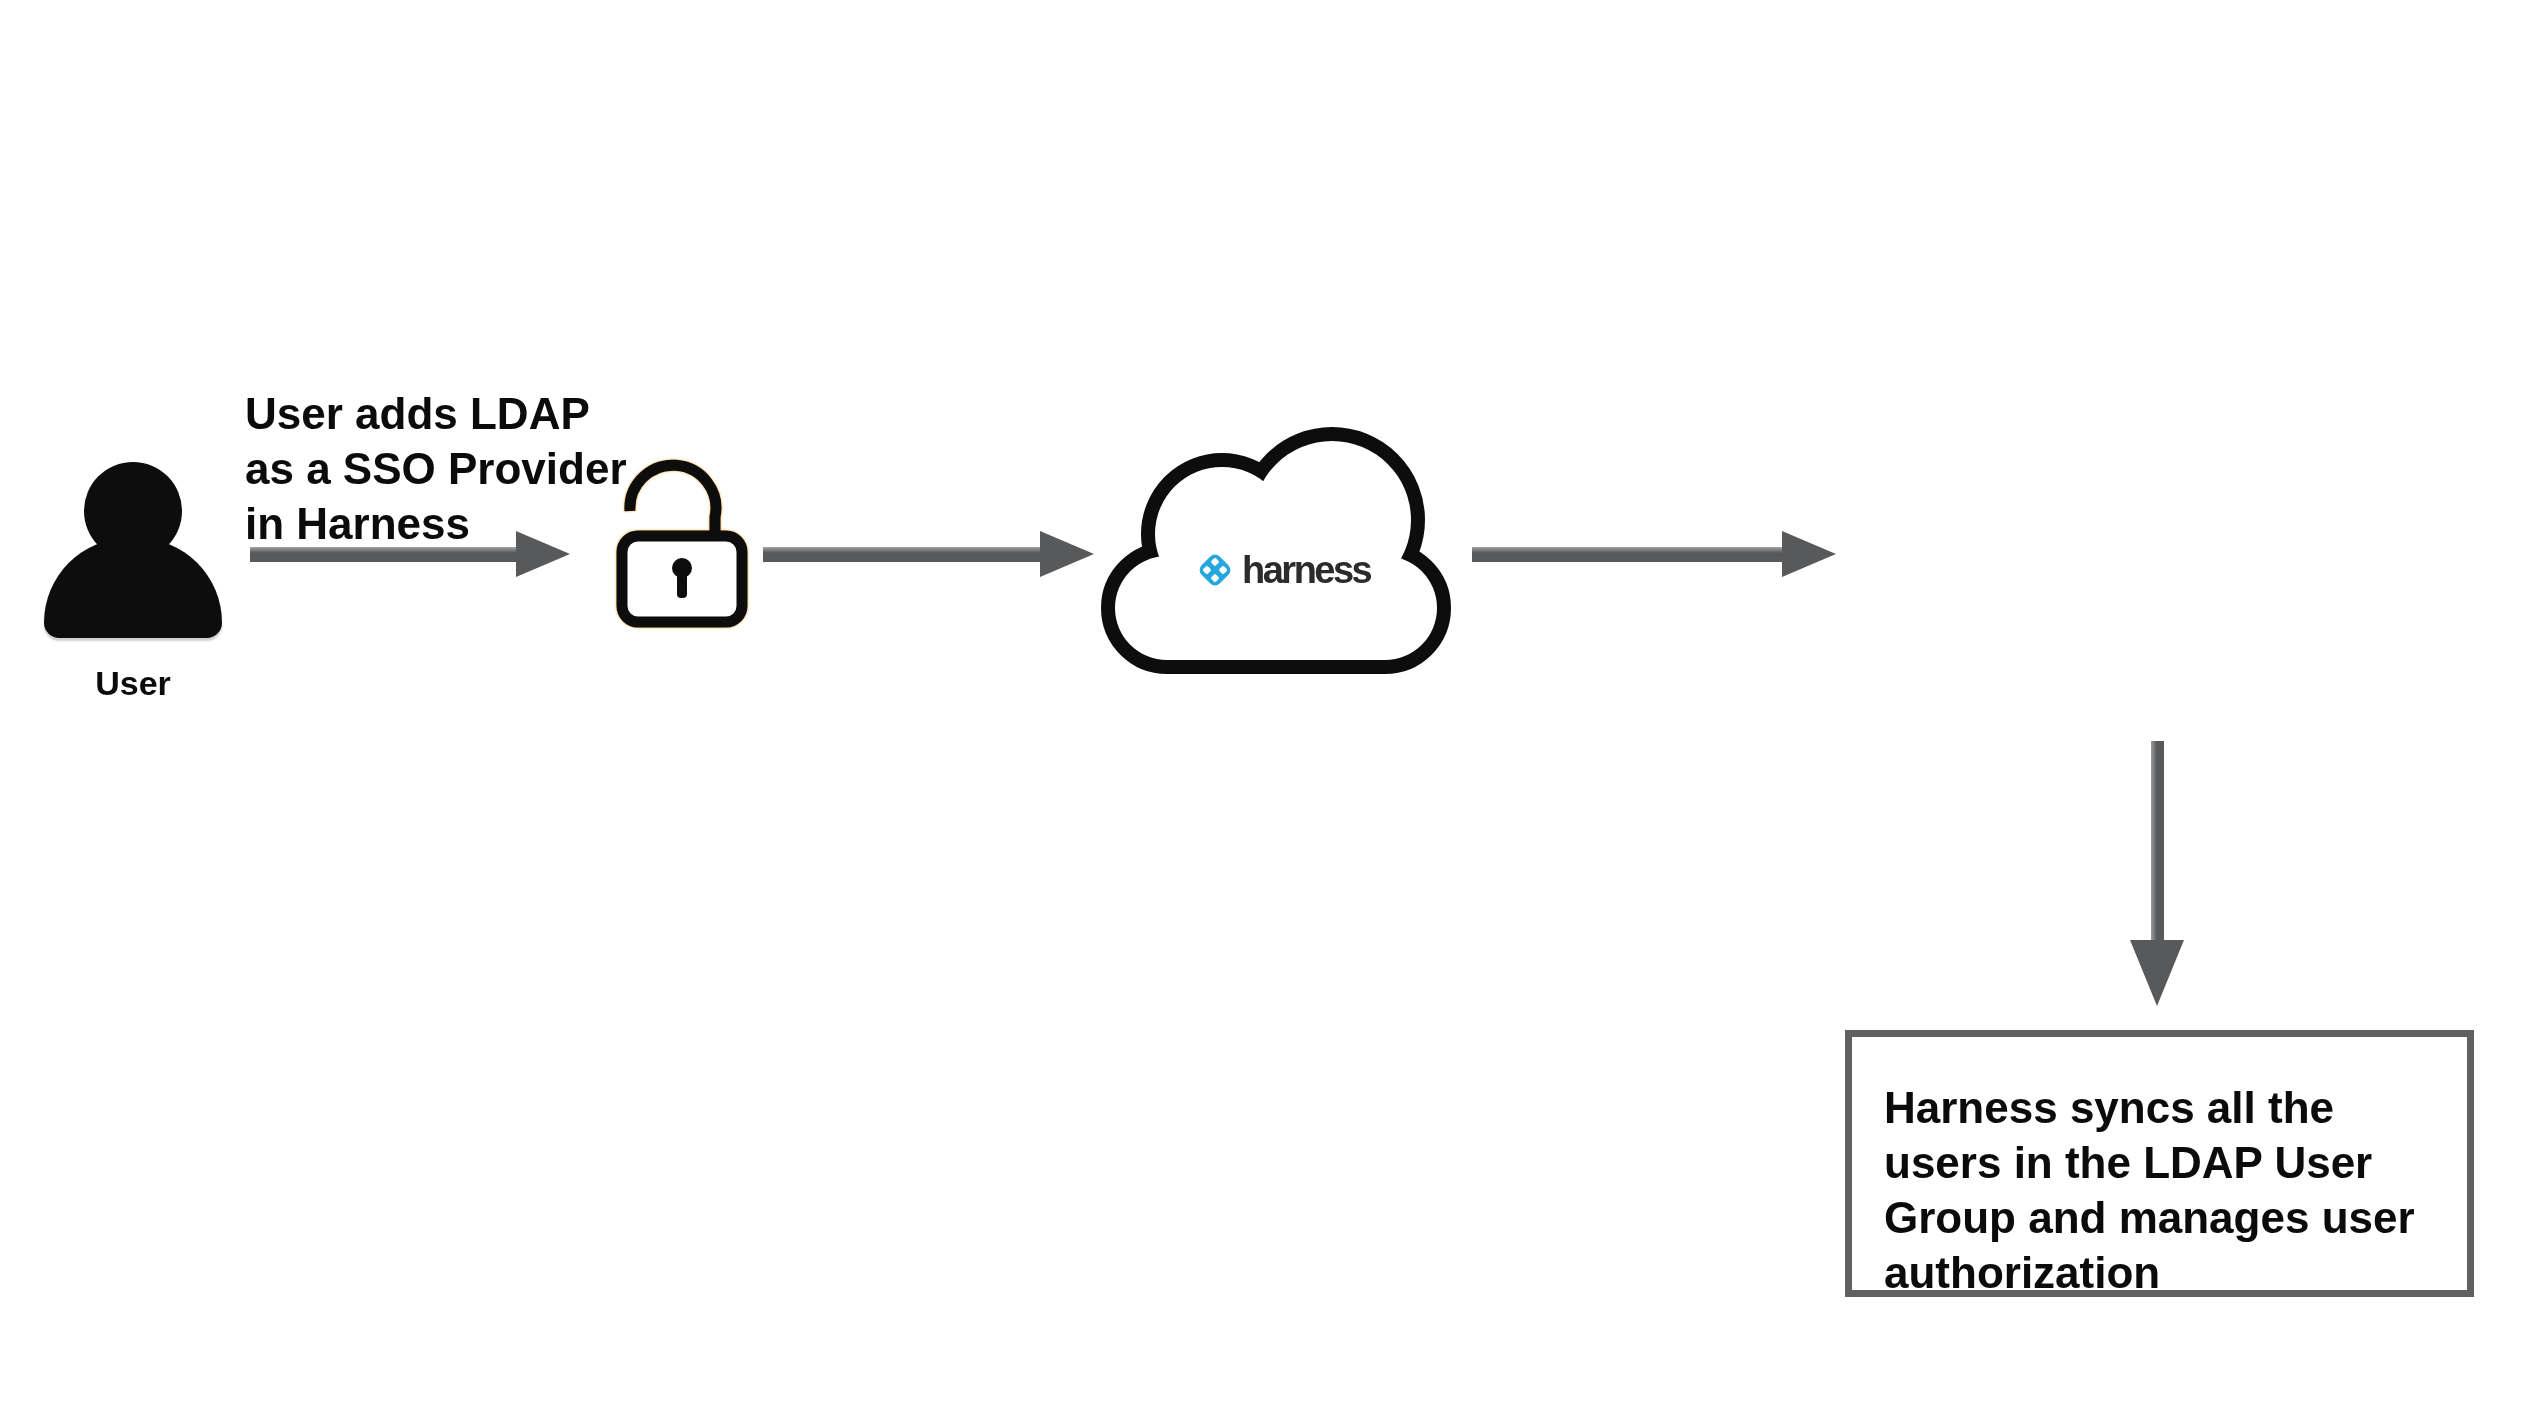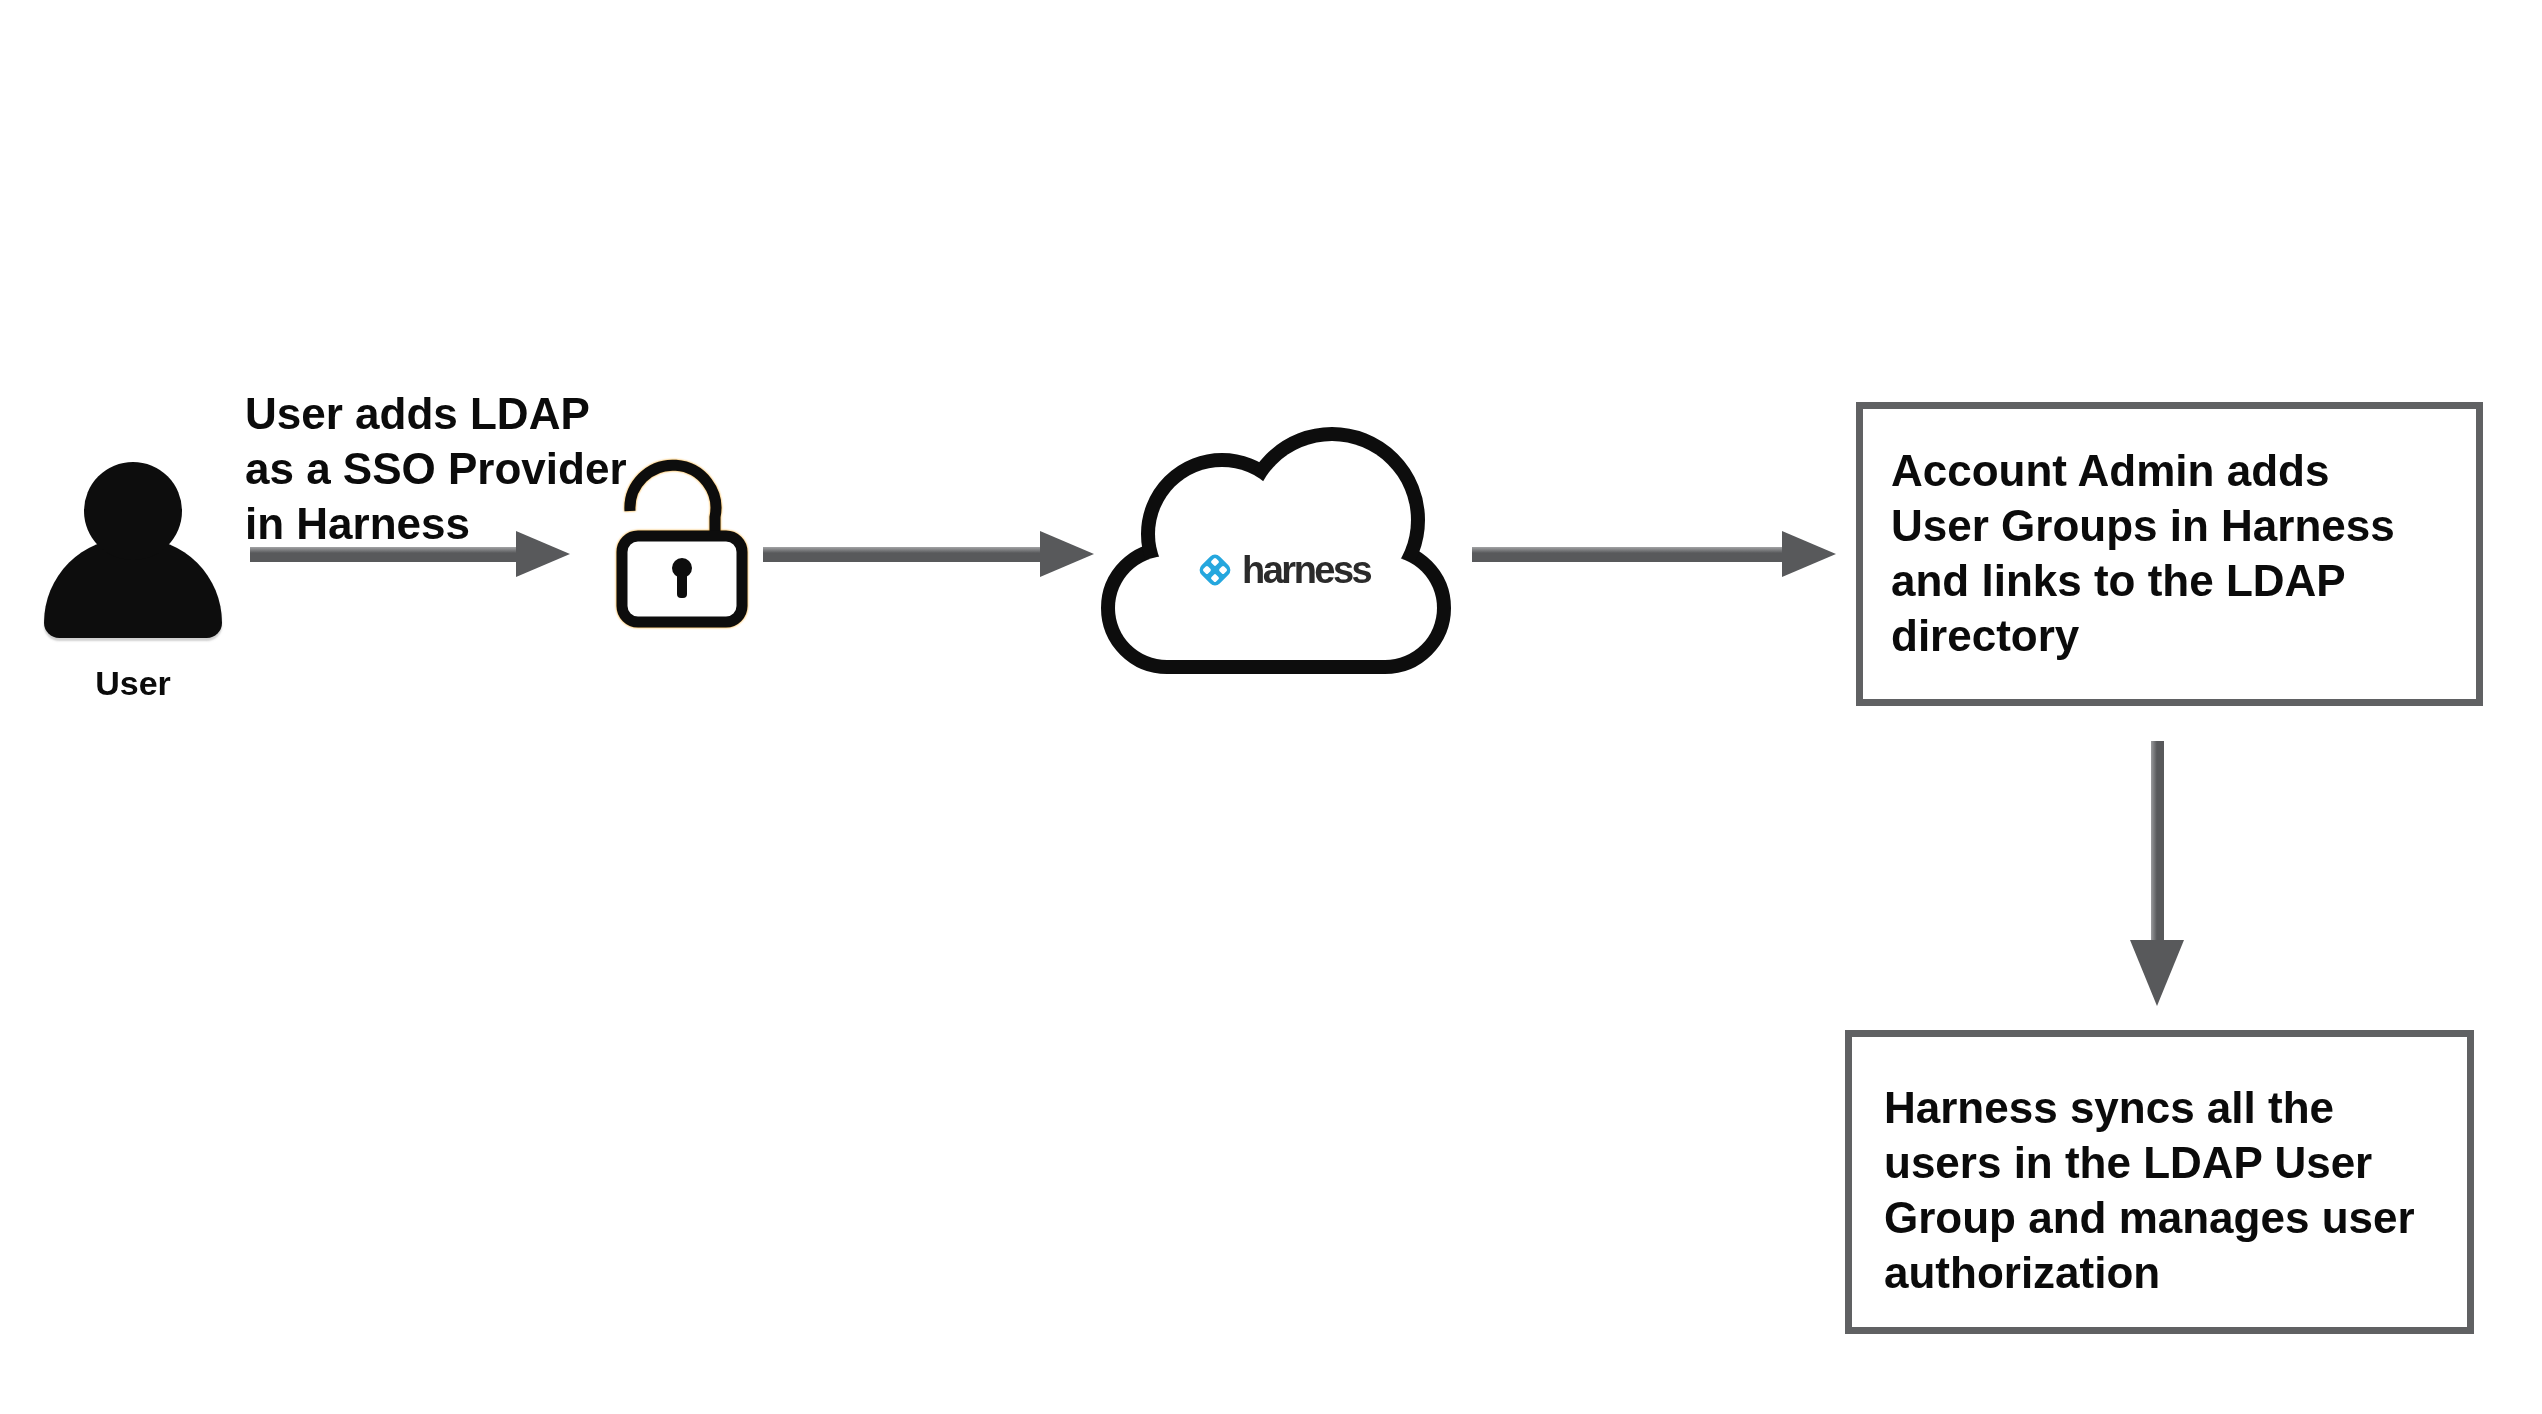--- a/index.html
+++ b/index.html
@@ -116,21 +116,21 @@
     background: #ffffff;
   }
   .flow-box .box-text {
     font-size: 44px;
     line-height: 55px;
     font-weight: 700;
     white-space: pre-line;
     color: var(--text, #0b0b0b);
   }
   .box-account { left: 1856px; top: 402px; width: 627px; height: 304px; padding: 34px 20px 0 28px; }
-  .box-sync    { left: 1845px; top: 1030px; width: 629px; height: 304px; padding: 43px 20px 16px 32px; }
+  .box-sync    { left: 1845px; top: 1030px; width: 629px; height: 267px; padding: 43px 20px 16px 32px; }
 </style>
 </head>
 <body>
 
 <div class="stage">
 
   <div class="caption">User adds LDAP
 as a SSO Provider
 in Harness</div>
 
@@ -180,26 +180,20 @@
       </g>
     </svg>
     <span class="logo-text">harness</span>
   </div>
 
   <div class="harrow" style="left:1472px; top:531px; width:364px;">
     <div class="shaft"></div>
     <div class="head"></div>
   </div>
 
-  <div class="flow-box box-account">
-    <div class="box-text">Account Admin adds
-User Groups in Harness
-and links to the LDAP
-directory</div>
-  </div>
 
   <div class="varrow" style="left:2130px; top:741px; height:265px;">
     <div class="shaft"></div>
     <div class="head"></div>
   </div>
 
   <div class="flow-box box-sync">
     <div class="box-text">Harness syncs all the
 users in the LDAP User
 Group and manages user

